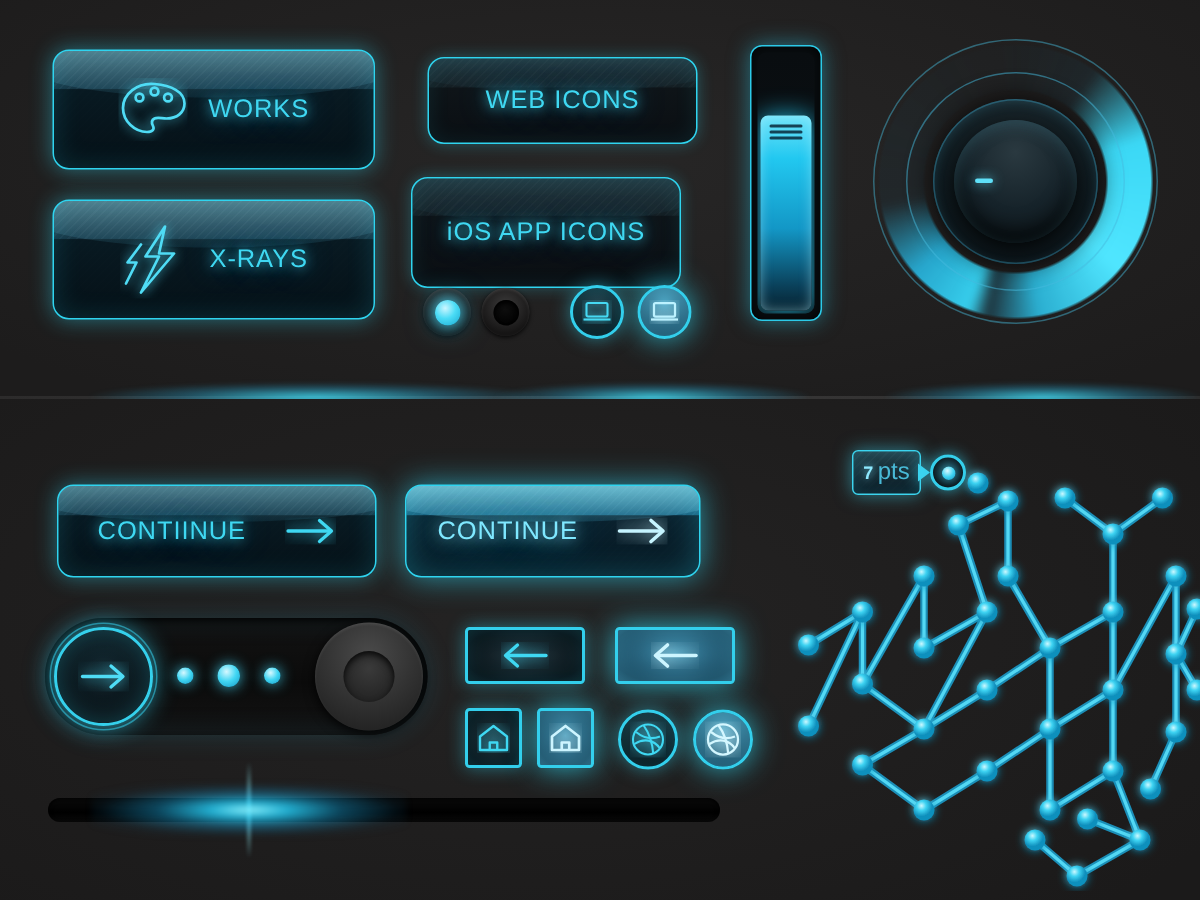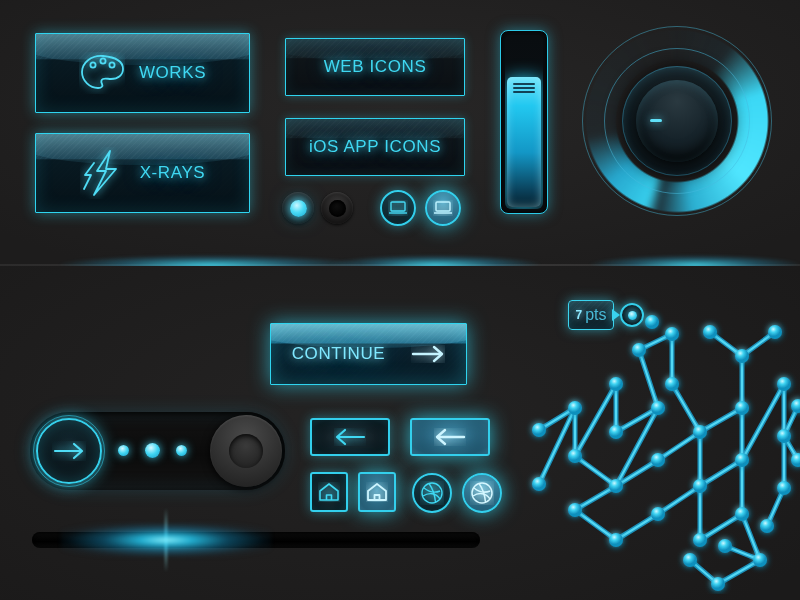--- a/index.html
+++ b/index.html
@@ -36,21 +36,21 @@
   .div-glow {
     position: absolute; top: -9px; height: 14px;
     background: radial-gradient(ellipse at 50% 70%, rgba(64,220,245,.85) 0%, rgba(40,170,215,.35) 42%, rgba(30,120,170,0) 72%);
     filter: blur(1.5px);
   }
 
   
   .glass-btn {
     position: absolute;
     border: 1px solid #2fd4ef;
-    border-radius: 1px;
+    border-radius: 11px;
     background:
       linear-gradient(180deg, rgba(150,235,255,.30) 0%, rgba(70,180,215,.20) 32%,
                                rgba(8,26,34,.88) 33%, rgba(5,16,22,.95) 100%),
       repeating-linear-gradient(135deg, rgba(255,255,255,.035) 0 1px, rgba(0,0,0,0) 1px 4px),
       #0a1620;
     box-shadow:
       0 0 14px rgba(47,212,239,.45),
       inset 0 0 18px rgba(47,212,239,.18);
     display: flex; align-items: center; justify-content: center;
     overflow: hidden;
@@ -306,21 +306,21 @@
         </g>
       </svg>
     </span>
     <span class="btn-label">X-RAYS</span>
   </div>
 
   <div class="glass-btn glass-dim" style="left:285px; top:38px; width:180px; height:58px;">
     <span class="btn-label">WEB ICONS</span>
   </div>
 
-  <div class="glass-btn glass-dim" style="left:285px; top:118px; width:180px; height:58px;">
+  <div class="glass-btn glass-dim" style="left:274px; top:118px; width:180px; height:74px;">
     <span class="btn-label">iOS APP ICONS</span>
   </div>
 
   <div class="radio on" style="left:282px; top:192px;">
     <span class="dot"></span>
   </div>
   <div class="radio off" style="left:321px; top:192px;">
     <span class="dot"></span>
   </div>
 
@@ -367,20 +367,31 @@
   </div>
 
   <div id="divider">
     <div class="div-glow" style="left:60px;  width:300px;"></div>
     <div class="div-glow" style="left:330px; width:210px;"></div>
     <div class="div-glow" style="left:590px; width:210px;"></div>
   </div>
 
   <div class="panel" id="panel-bottom"></div>
 
+  <div class="glass-btn" style="left:38px; top:323px; width:213px; height:62px;">
+    <span class="btn-label">CONTIINUE</span>
+    <span class="ico" style="margin-left:26px;">
+      <svg width="34" height="18" viewBox="0 0 34 18">
+        <g fill="none" stroke="#3fd8f2" stroke-width="2.2" stroke-linecap="round" stroke-linejoin="round" style="filter:drop-shadow(0 0 5px rgba(63,216,242,.95))">
+          <path d="M2 9h28"></path>
+            <path d="M23 2l8 7-8 7"></path>
+        </g>
+      </svg>
+    </span>
+  </div>
 
   <div class="glass-btn glass-bright" style="left:270px; top:323px; width:197px; height:62px;">
     <span class="btn-label">CONTINUE</span>
     <span class="ico" style="margin-left:26px;">
       <svg width="34" height="18" viewBox="0 0 34 18">
         <g fill="none" stroke="#c6f4ff" stroke-width="2.4" stroke-linecap="round" stroke-linejoin="round" style="filter:drop-shadow(0 0 6px rgba(198,244,255,1))">
           <path d="M2 9h28"></path>
             <path d="M23 2l8 7-8 7"></path>
         </g>
       </svg>

